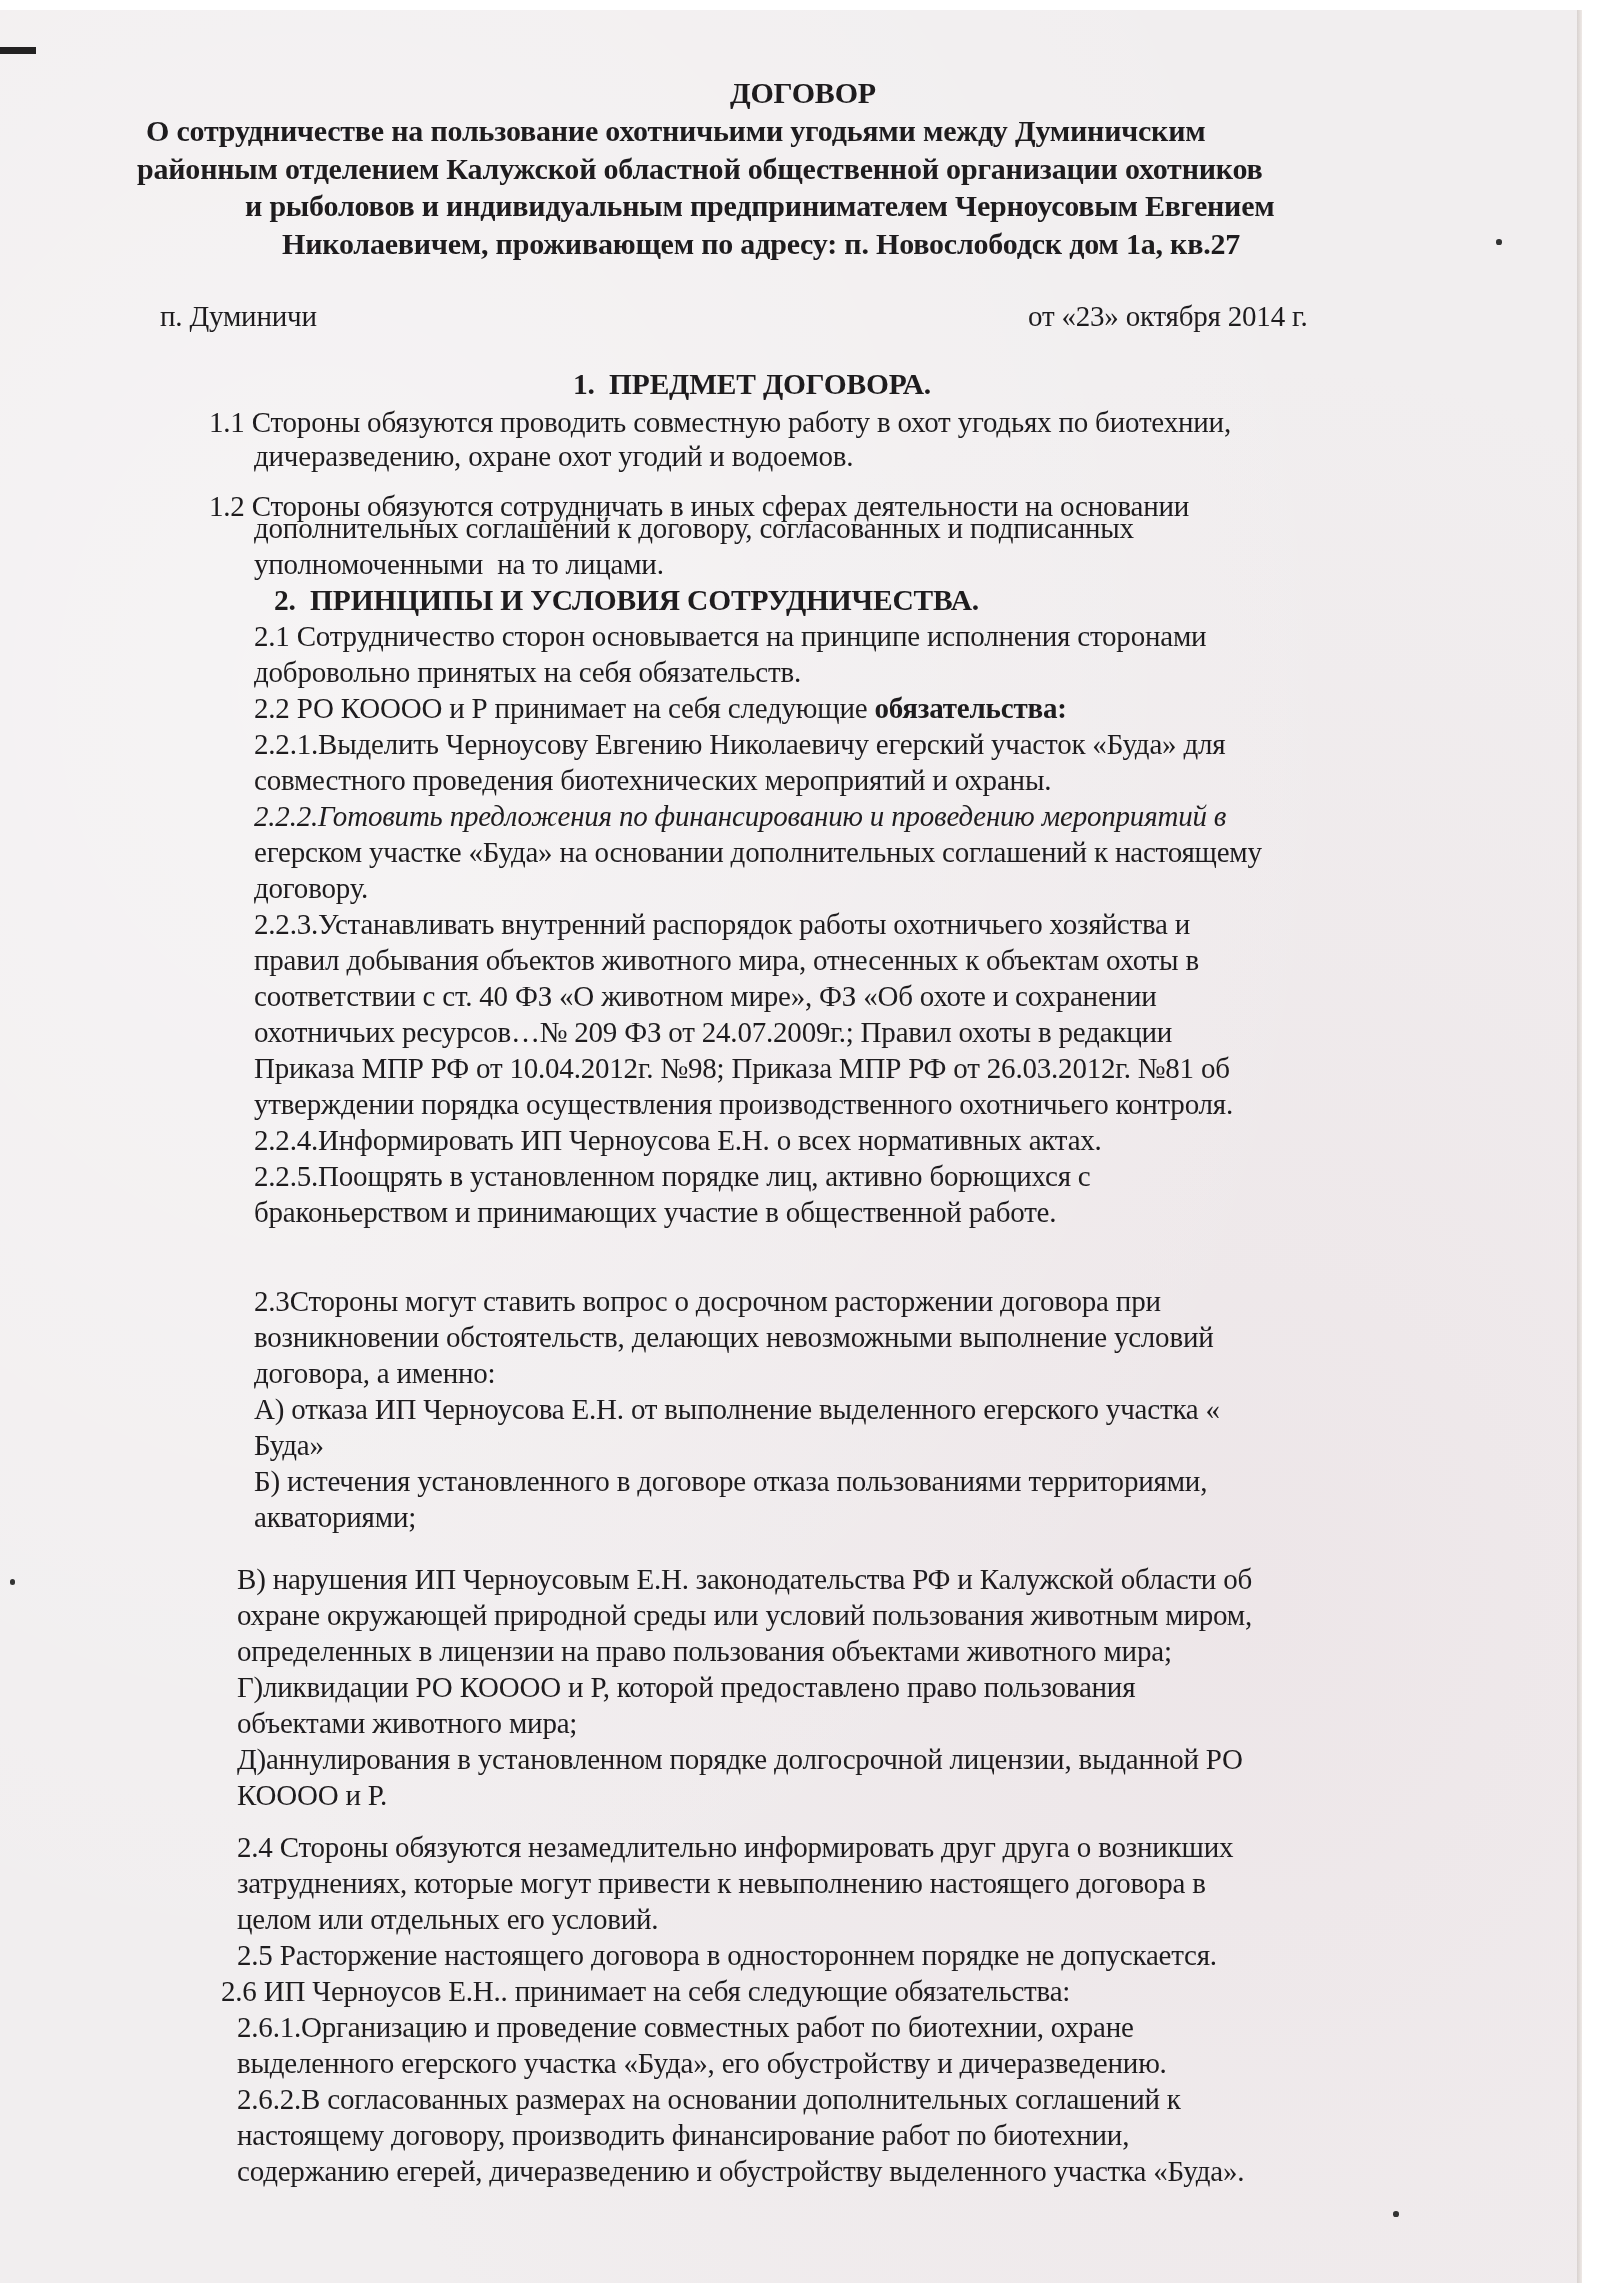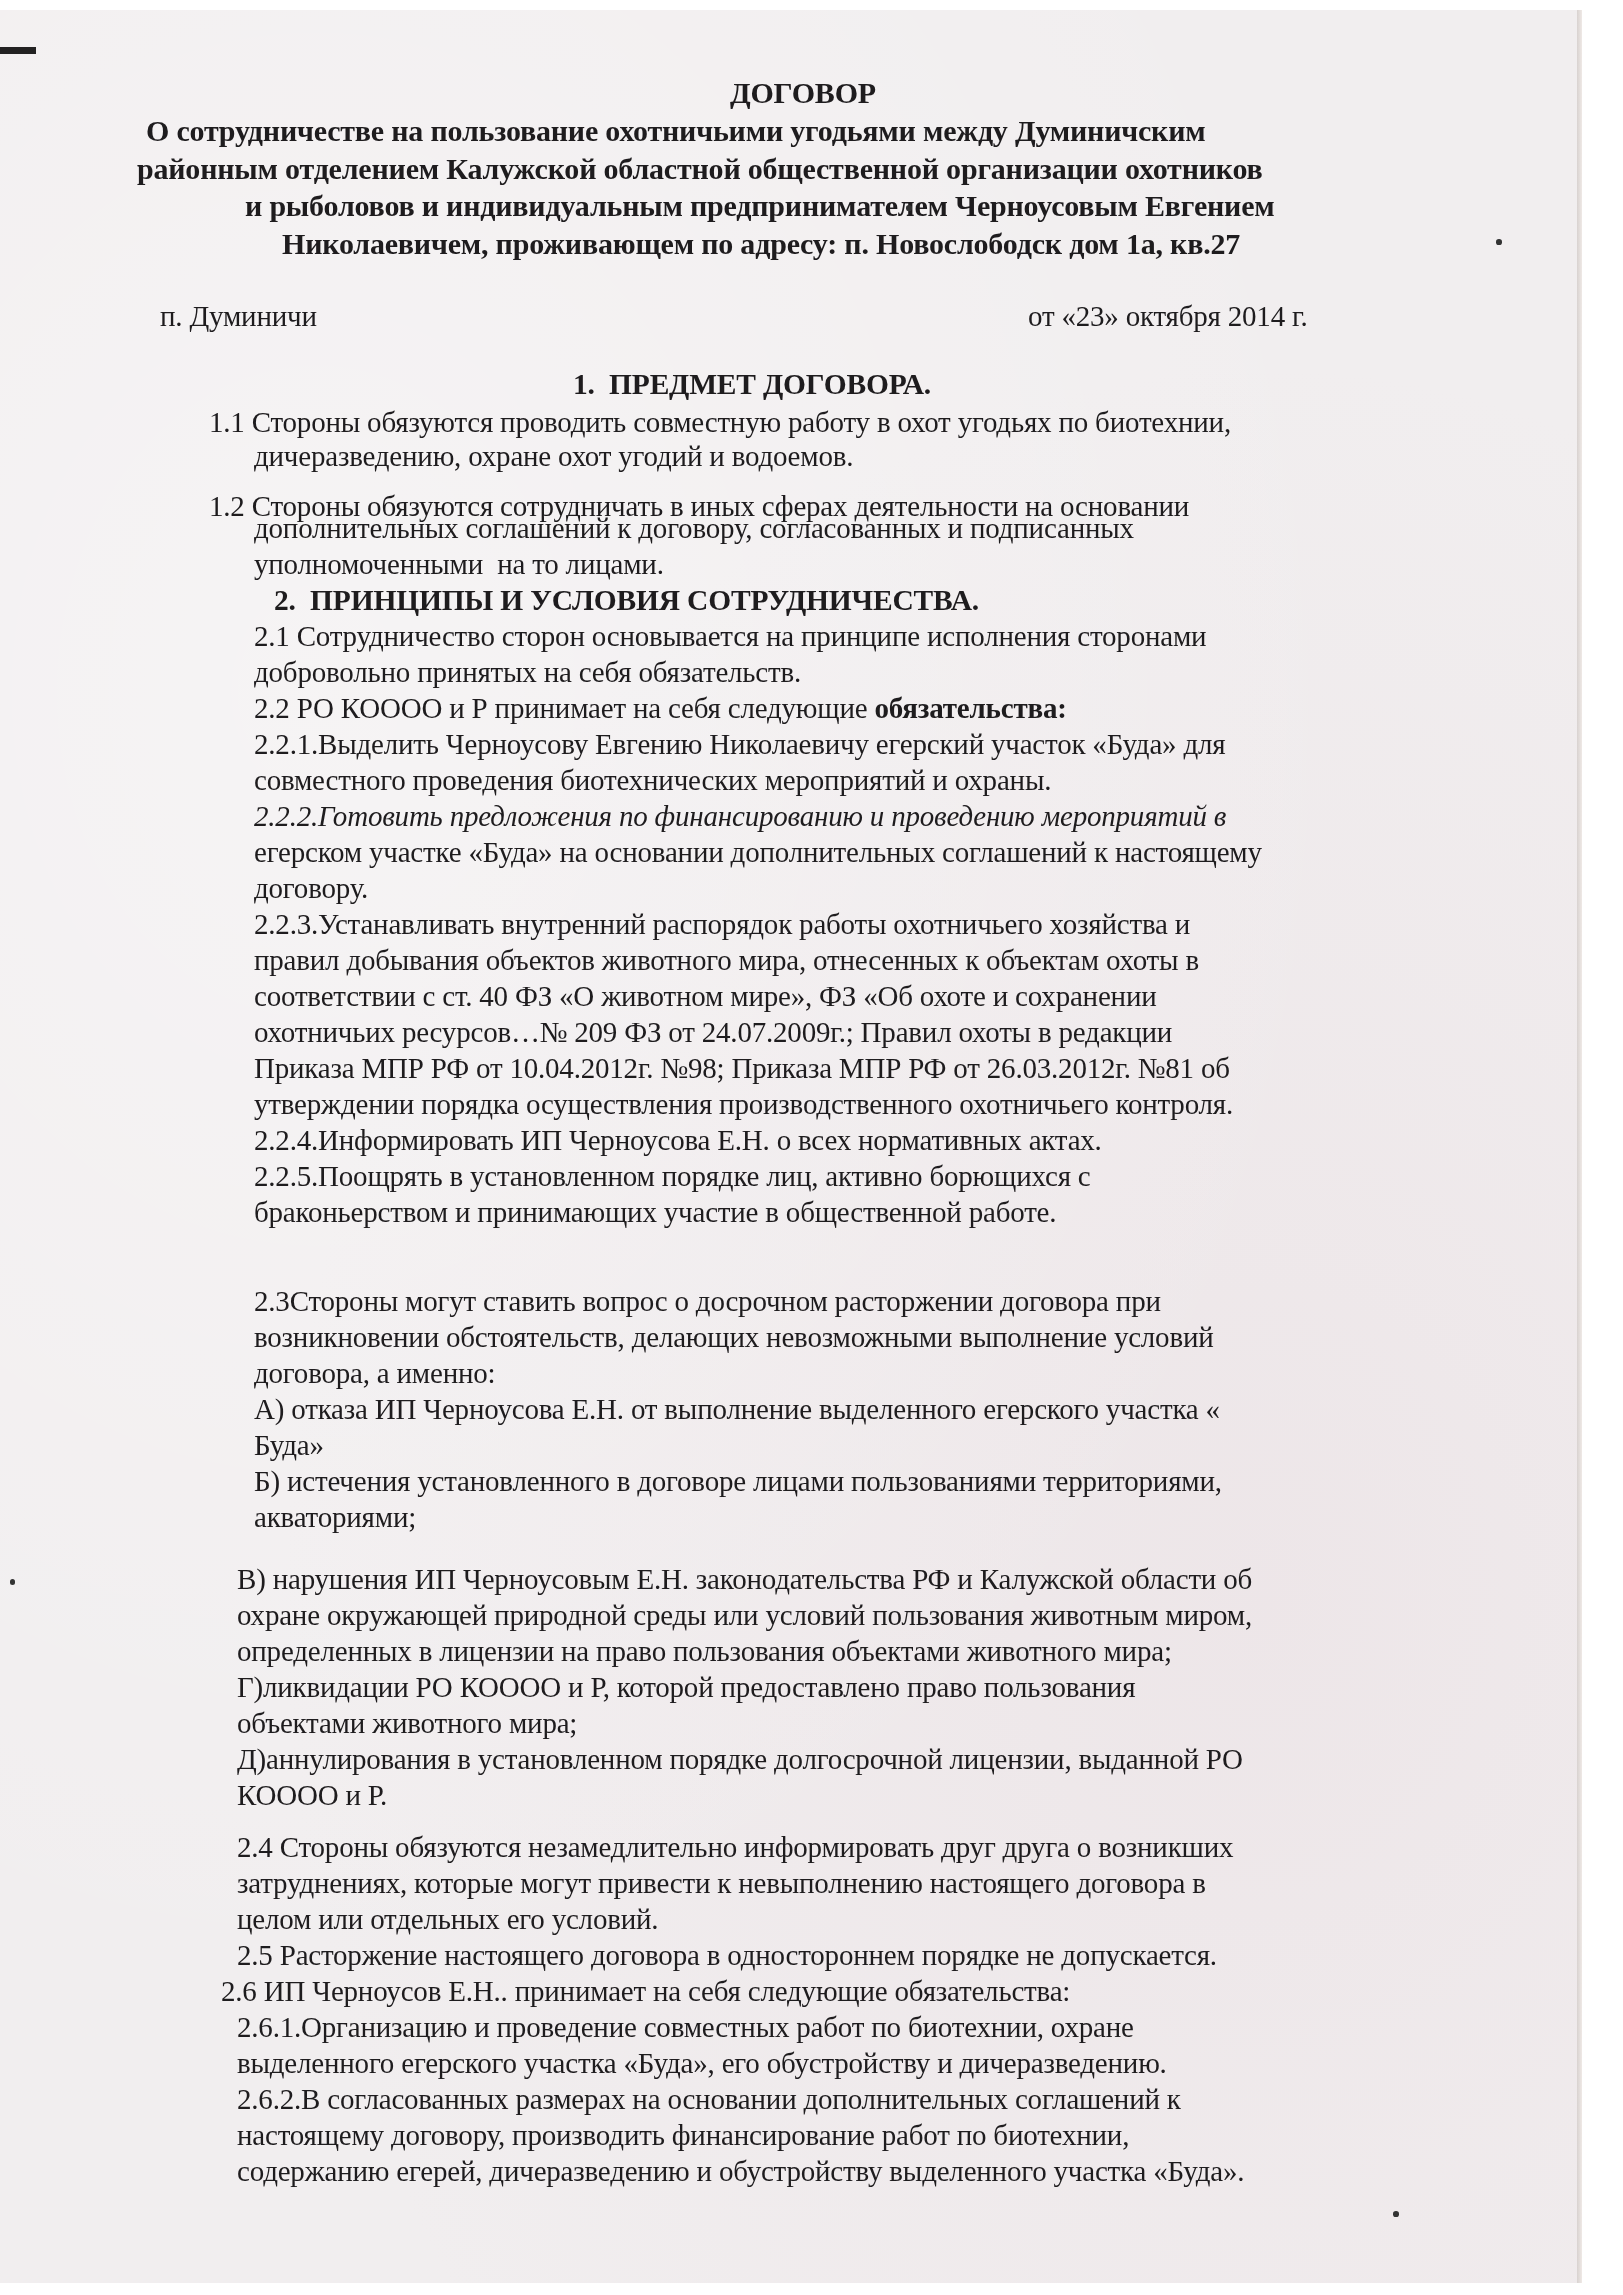--- a/index.html
+++ b/index.html
@@ -68,21 +68,21 @@
 <div class="line" style="left:254px; top:1086px;">утверждении порядка осуществления производственного охотничьего контроля.</div>
 <div class="line" style="left:254px; top:1122px;">2.2.4.Информировать ИП Черноусова Е.Н. о всех нормативных актах.</div>
 <div class="line" style="left:254px; top:1158px;">2.2.5.Поощрять в установленном порядке лиц, активно борющихся с</div>
 <div class="line" style="left:254px; top:1194px;">браконьерством и принимающих участие в общественной работе.</div>
 
 <div class="line" style="left:254px; top:1283px;text-align:right;">2.3Стороны могут ставить вопрос о досрочном расторжении договора при</div>
 <div class="line" style="left:254px; top:1319px;">возникновении обстоятельств, делающих невозможными выполнение условий</div>
 <div class="line" style="left:254px; top:1355px;">договора, а именно:</div>
 <div class="line" style="left:254px; top:1391px;">А) отказа ИП Черноусова Е.Н. от выполнение выделенного егерского участка «</div>
 <div class="line" style="left:254px; top:1427px;">Буда»</div>
-<div class="line" style="left:254px; top:1463px;">Б) истечения установленного в договоре лицами пользованиями территориями,</div>
+<div class="line" style="left:254px; top:1463px;">Б) истечения установленного в договоре отказа пользованиями территориями,</div>
 <div class="line" style="left:254px; top:1499px;">акваториями;</div>
 <div class="line" style="left:237px; top:1561px;">В) нарушения ИП Черноусовым Е.Н. законодательства РФ и Калужской области об</div>
 <div class="line" style="left:237px; top:1597px;">охране окружающей природной среды или условий пользования животным миром,</div>
 <div class="line" style="left:237px; top:1633px;">определенных в лицензии на право пользования объектами животного мира;</div>
 <div class="line" style="left:237px; top:1669px;">Г)ликвидации РО КОООО и Р, которой предоставлено право пользования</div>
 <div class="line" style="left:237px; top:1705px;">объектами животного мира;</div>
 <div class="line" style="left:237px; top:1741px;">Д)аннулирования в установленном порядке долгосрочной лицензии, выданной РО</div>
 <div class="line" style="left:237px; top:1777px;">КОООО и Р.</div>
 
 <div class="line" style="left:237px; top:1829px;">2.4 Стороны обязуются незамедлительно информировать друг друга о возникших</div>

